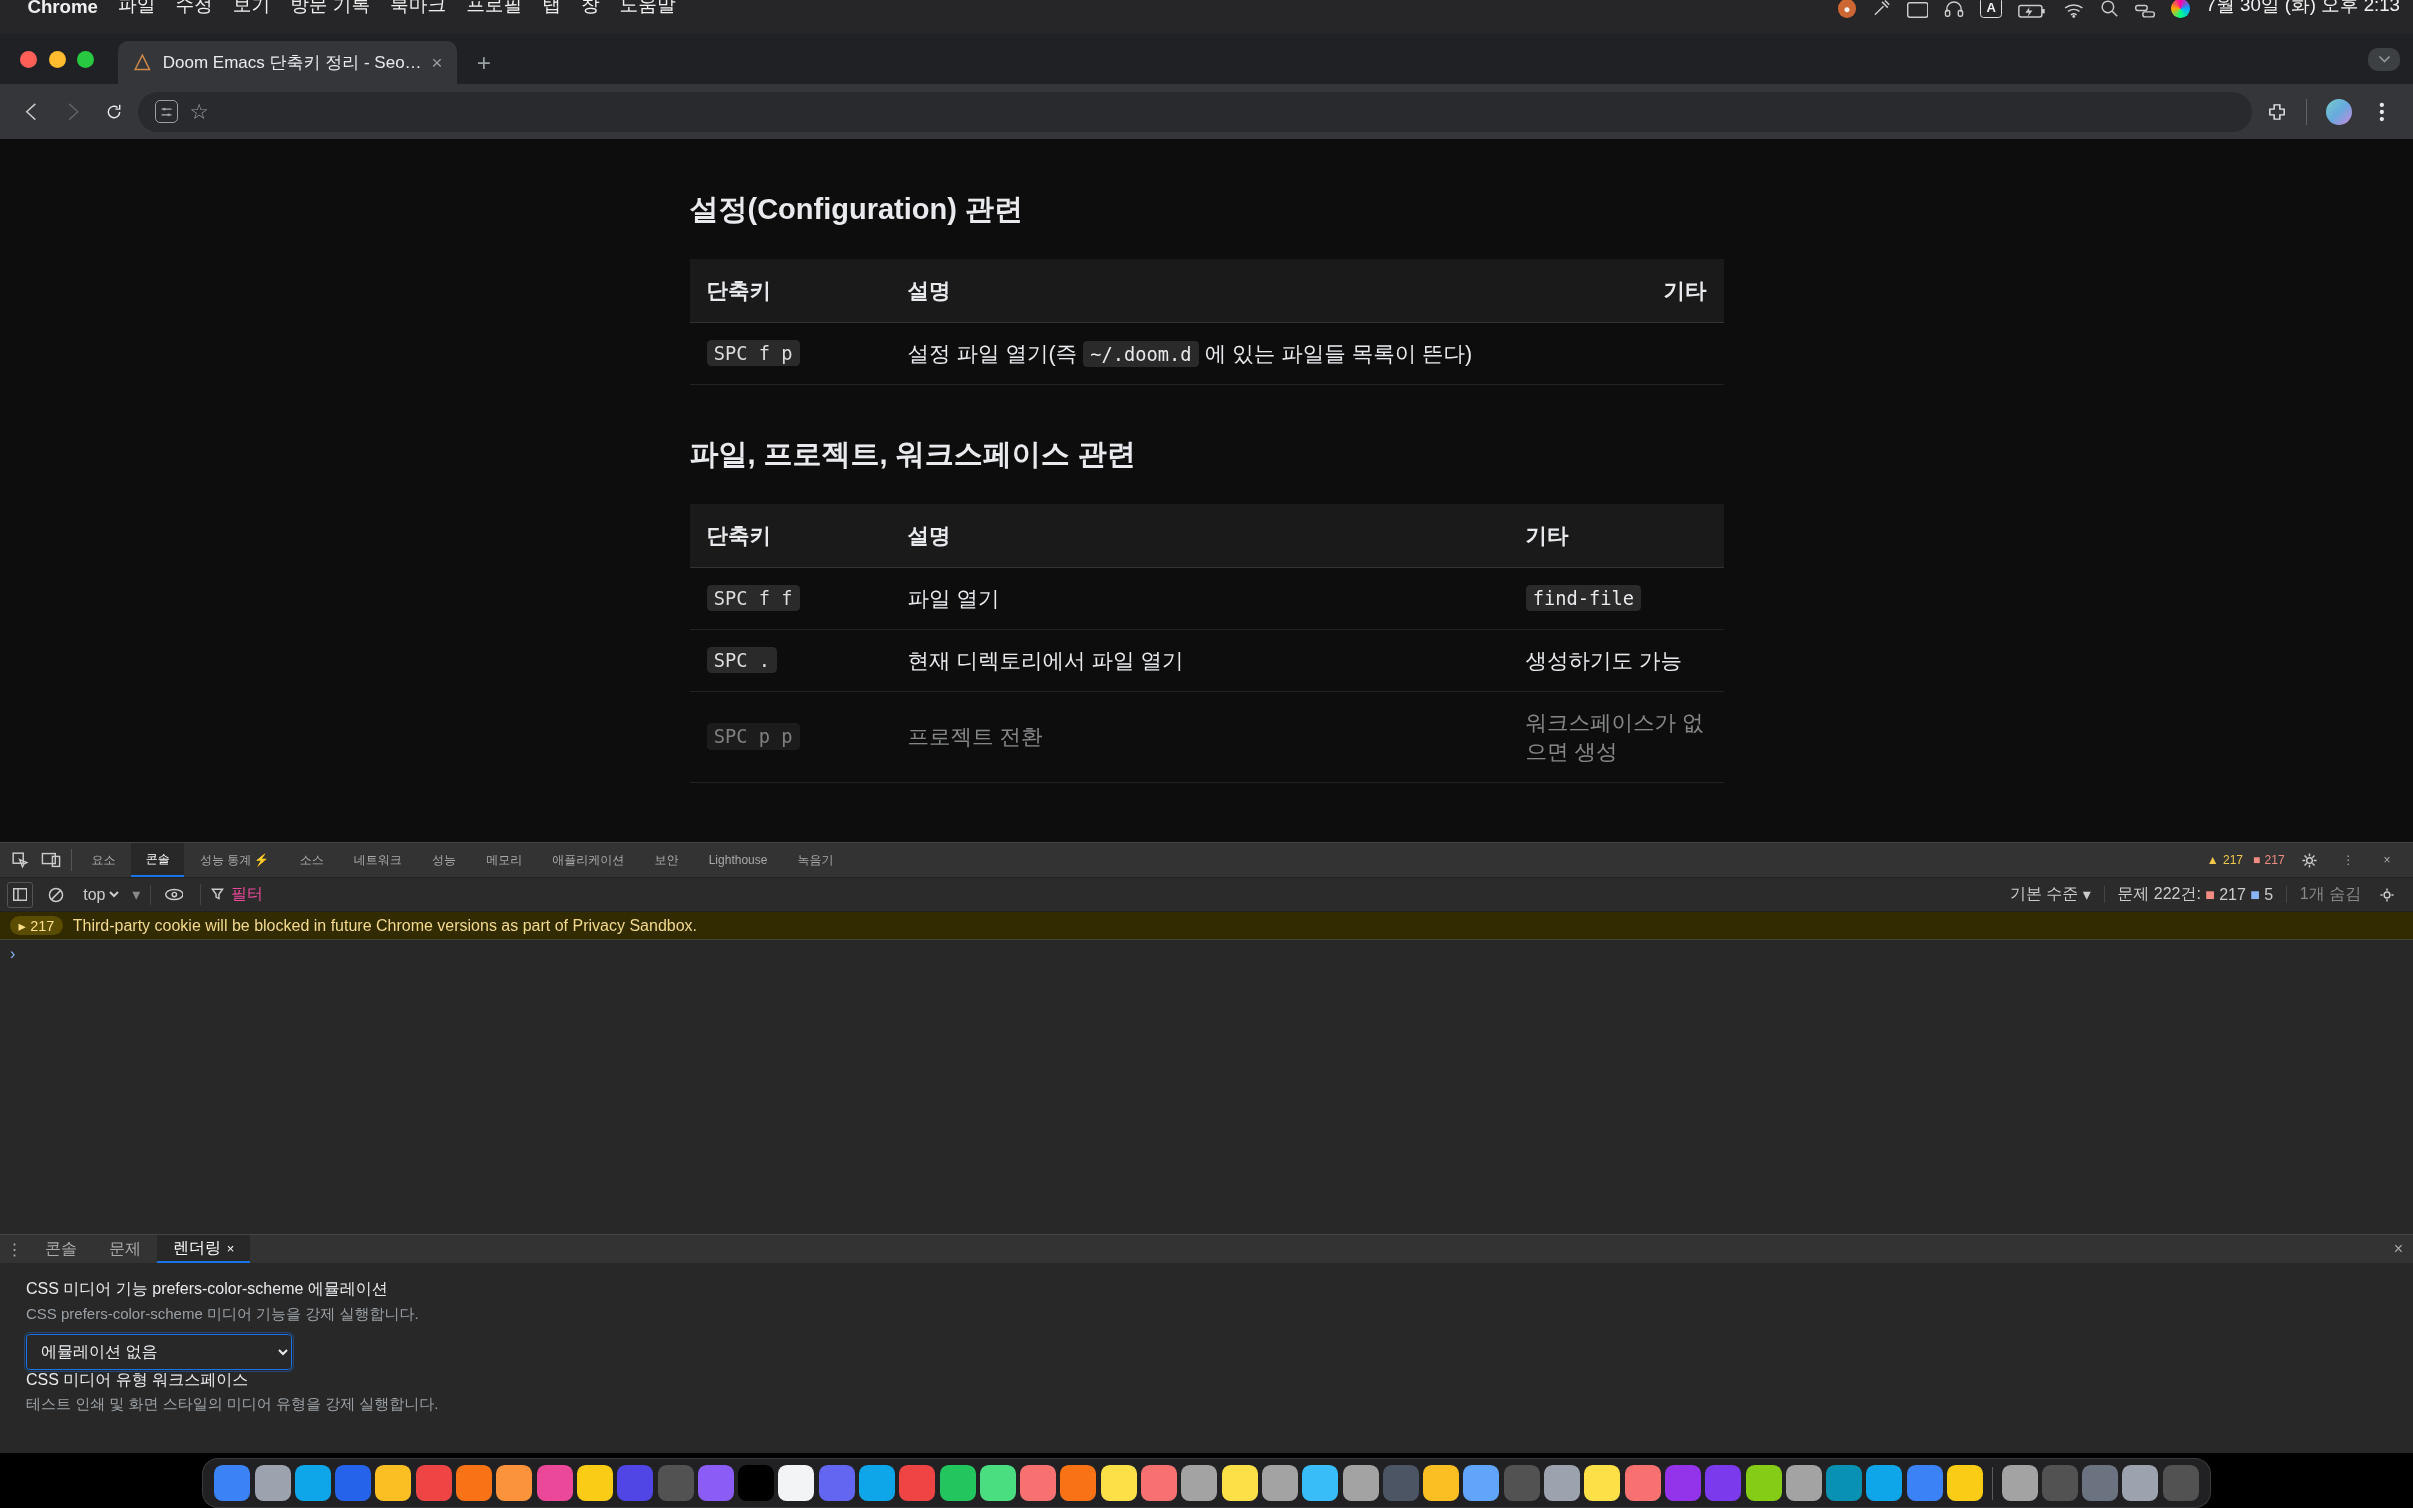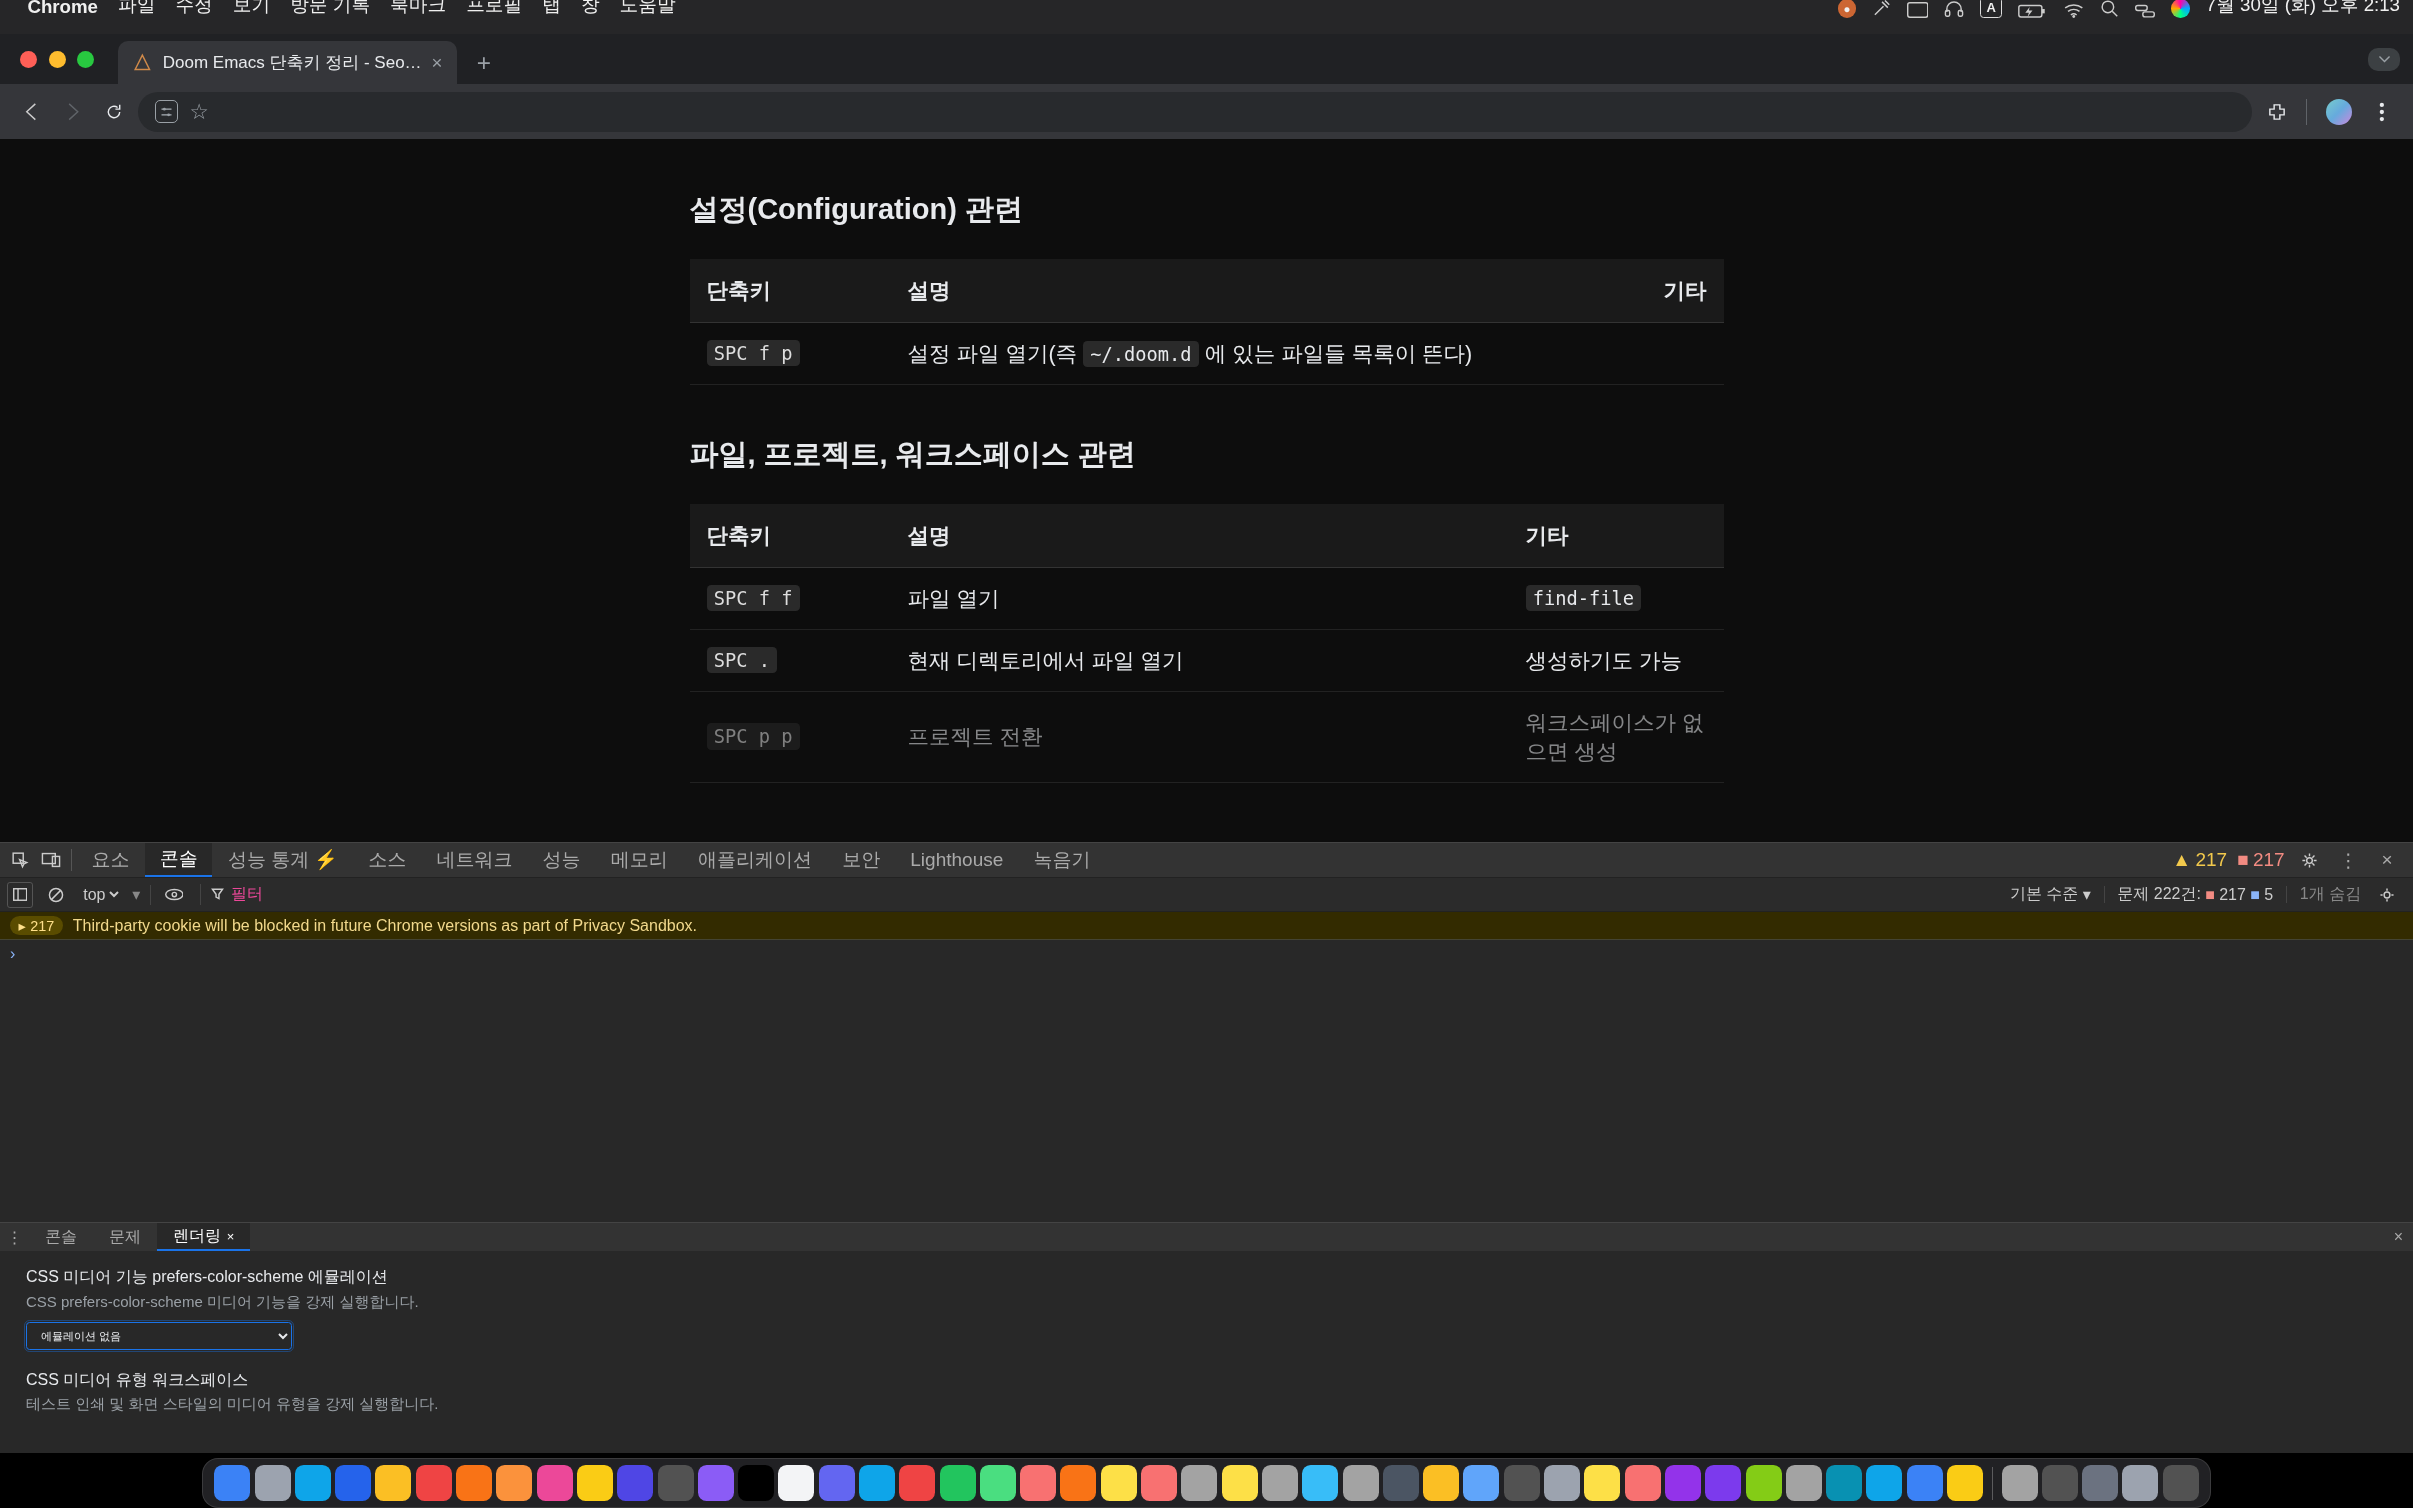--- a/index.html
+++ b/index.html
@@ -47,21 +47,21 @@
 table.sc { width:100%; border-collapse:collapse; font-size:21.5px; }
 table.sc th { text-align:left; font-weight:700; padding:17px 17px; border-bottom:0.7px solid #333; background:#1a1a1a; }
 table.sc td { padding:16px 17px; border-bottom:0.7px solid #222; vertical-align:middle; }
 table.sc td:first-child { width:201px; }
 table.sc td:last-child { width:215px; }
 kbd,code.k { font-family:"SF Mono",Menlo,monospace; background:#2a2a2a; padding:2.9px 7.2px; border-radius:4.3px; font-size:18.7px; color:#ddd; }
 code.inline { font-family:"SF Mono",Menlo,monospace; background:#2a2a2a; padding:2.9px 7.2px; border-radius:4.3px; font-size:18.7px; }
 
 
 .devtools { position:absolute; left:0; right:0; bottom:0; background:#282828; color:#ccc; display:flex; flex-direction:column; }
-.dt-tabs { height:36px; background:#333; display:flex; align-items:center; font-size:19px; border-top:0.7px solid #444; border-bottom:0.7px solid #222; padding:0 5.7px; gap:1.4px;}
+.dt-tabs { height:36px; background:#333; display:flex; align-items:center; font-size:12px; border-top:0.7px solid #444; border-bottom:0.7px solid #222; padding:0 5.7px; gap:1.4px;}
 .dt-tabs .dtab { padding:0 14.4px; height:100%; display:flex; align-items:center; color:#aaa; cursor:pointer; gap:4.3px; }
 .dt-tabs .dtab.active { color:#fff; border-bottom:2.2px solid #1a73e8; background:#282828;}
 .dt-tabs .icon-btn { width:29px; height:29px; display:flex; align-items:center; justify-content:center; color:#aaa; }
 .dt-tabs .right { margin-left:auto; display:flex; align-items:center; gap:10px; padding-right:5.7px;}
 .dt-tabs .warn { color:#f2c94c; display:flex; align-items:center; gap:4.3px;}
 .dt-tabs .err { color:#f28b82; display:flex; align-items:center; gap:4.3px;}
 
 .dt-sub { height:34px; background:#2b2b2b; display:flex; align-items:center; font-size:16px; border-bottom:0.7px solid #222; padding:0 7.2px; gap:10px;}
 .dt-sub .btn { width:26px; height:26px; display:flex; align-items:center; justify-content:center; color:#aaa; border-radius:2.9px; }
 .dt-sub .btn.boxed{ border:0.7px solid #555;}
@@ -77,21 +77,21 @@
 
 .dt-drawer-tabs { height:29px; background:#333; display:flex; align-items:center; font-size:16px; border-top:0.7px solid #444;}
 .dt-drawer-tabs .dtab { padding:0 16px; height:100%; display:flex; align-items:center; color:#aaa; cursor:pointer; gap:5.7px;}
 .dt-drawer-tabs .dtab.active { color:#fff; background:#282828; border-bottom:2.2px solid #1a73e8;}
 .dt-drawer-tabs .icon-btn { width:29px; display:flex; align-items:center; justify-content:center; color:#aaa;}
 .dt-drawer-tabs .close { margin-left:auto; padding:0 10px; color:#aaa; cursor:pointer;}
 
 .dt-render { background:#282828; padding:16px 26px 29px 26px; font-size:16px; color:#ccc; }
 .dt-render .section-title { color:#e8eaed; margin-bottom:4.3px; }
 .dt-render .section-desc { color:#9aa0a6; font-size:15px; margin-bottom:10px;}
-.dt-render select.emu { width:266px; height:28px; background:#282828; color:#e8eaed; border:1.4px solid #1a73e8; border-radius:3.6px; font-size:11px; padding:0 10px; outline:1.4px solid rgba(26,115,232,0.4); outline-offset:1.4px; margin-bottom:20px;}
+.dt-render select.emu { width:266px; height:36px; background:#282828; color:#e8eaed; border:1.4px solid #1a73e8; border-radius:3.6px; font-size:16px; padding:0 10px; outline:1.4px solid rgba(26,115,232,0.4); outline-offset:1.4px; }
 
 
 .dock-wrap { position:absolute; left:0; right:0; bottom:0; height:55px; display:flex; align-items:flex-end; justify-content:center; }
 .dock { height:50px; background:rgba(60,60,65,0.55); border-radius:16px; display:flex; align-items:center; padding:0 11.5px; gap:4.3px; backdrop-filter:blur(7.2px); border:0.7px solid rgba(120,120,120,0.3);}
 .dock .app { width:36px; height:36px; border-radius:8.6px; display:inline-block; }
 .dock .sep { width:1.4px; height:33px; background:rgba(180,180,180,0.4); margin:0 4.3px;}
 
 
 .str { stroke:#ccc; stroke-width:2; fill:none; }
 </style>

